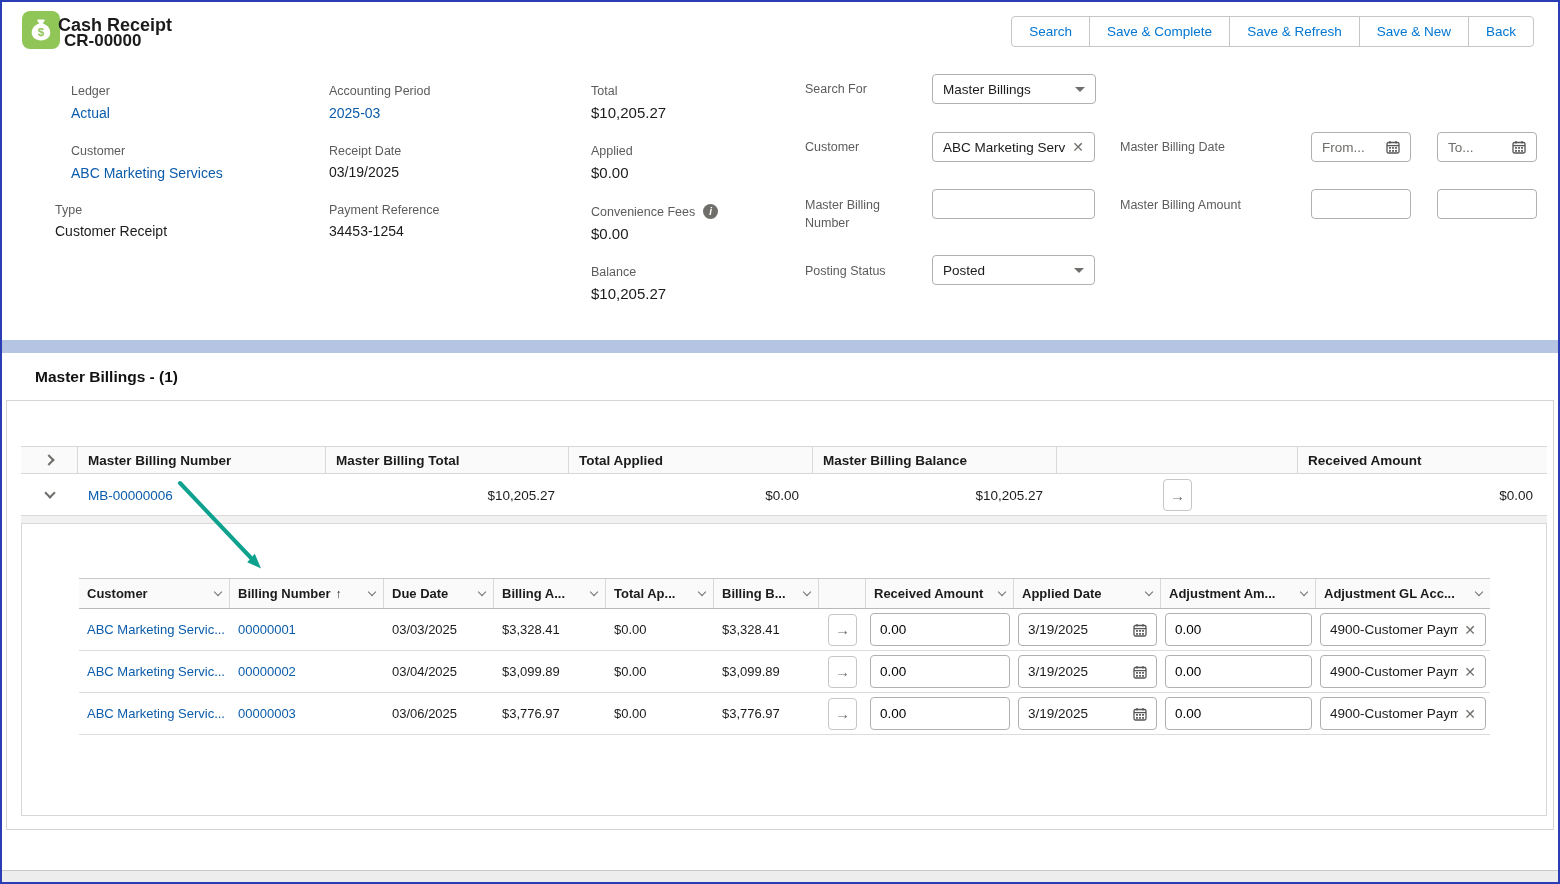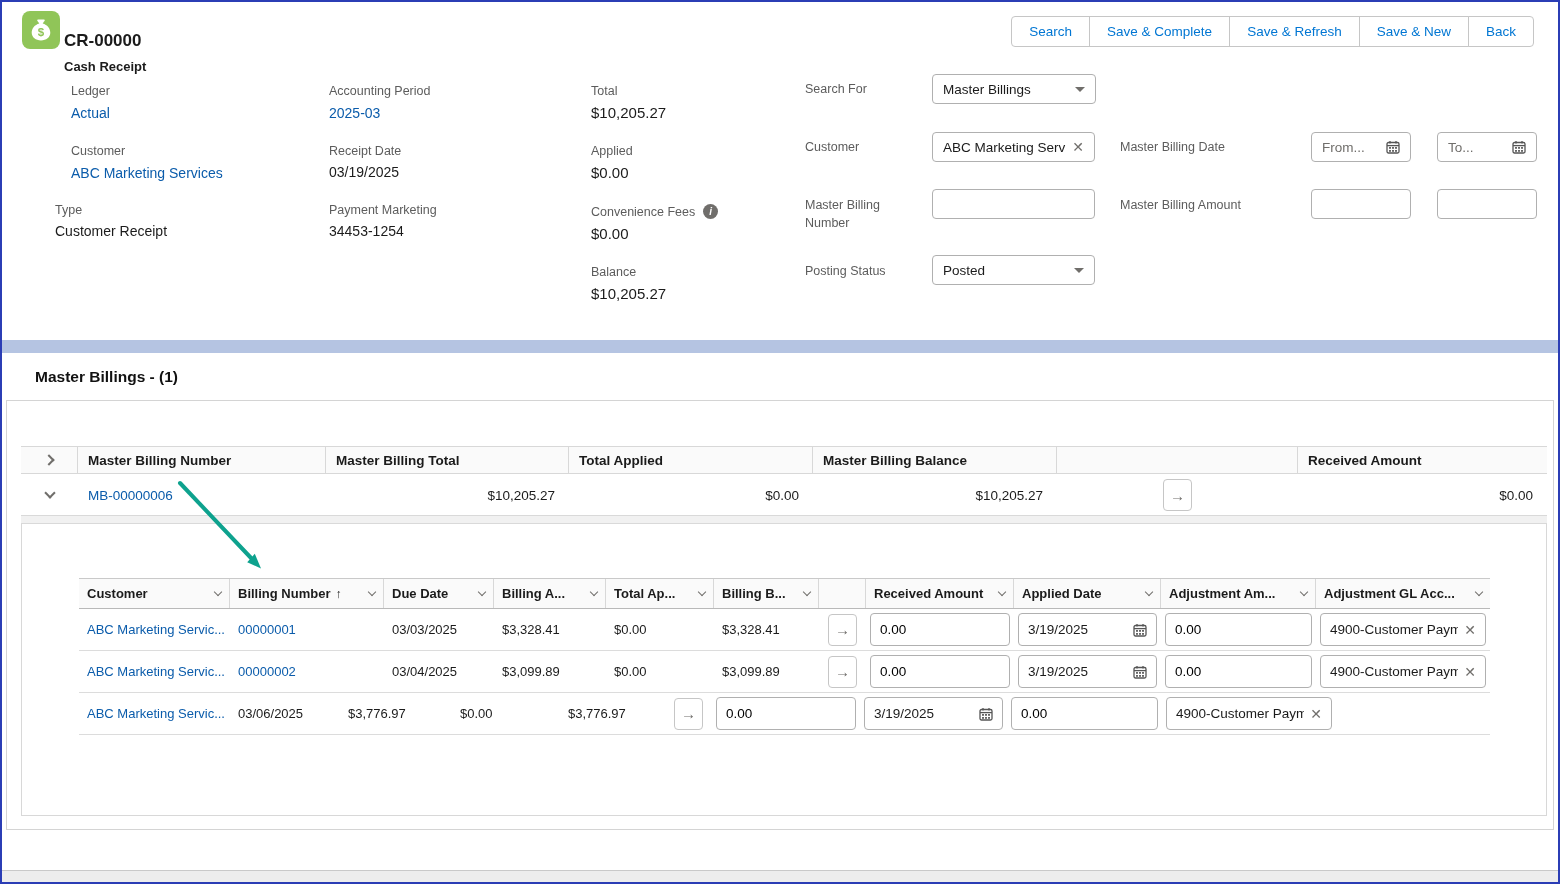--- a/index.html
+++ b/index.html
@@ -5,21 +5,21 @@
   * { margin:0; padding:0; box-sizing:border-box; }
   html,body { background:#fff; }
   body { font-family:"Liberation Sans","DejaVu Sans",sans-serif; color:#1b1b1b; }
 
   .page { position:relative; width:1560px; height:884px; background:#fff;
           border:2px solid #2b3db5; overflow:hidden; }
 
   
   .rec-icon { position:absolute; left:20px; top:9px; width:38px; height:38px;
               border-radius:8px; background:#90c558; display:flex; align-items:center; justify-content:center; }
-  .rec-type { position:absolute; left:62px; top:13px; font-size:13px; font-weight:bold; color:#1b1b1b;margin-top:44px; }
+  .rec-type { position:absolute; left:56px; top:13px; font-size:18px; font-weight:bold; color:#1b1b1b; }
   .rec-name { position:absolute; left:62px; top:29px; font-size:17px; font-weight:bold; color:#1b1b1b; }
 
   .btn-group { position:absolute; top:14px; right:24px; display:flex; }
   .btn { height:31px; padding:0 17px; background:#fff; border:1px solid #c6c6c6;
          color:#0176d3; font-size:13.5px; font-family:inherit; display:flex; align-items:center;
          margin-left:-1px; cursor:pointer; white-space:nowrap; }
   .btn:first-child { border-radius:4px 0 0 4px; margin-left:0; }
   .btn:last-child  { border-radius:0 4px 4px 0; }
 
   
@@ -128,21 +128,21 @@
 
   <div class="fld" style="left:291px;top:82px">
     <div class="fld-l">Accounting Period</div>
     <a class="fld-v link">2025-03</a>
   </div>
   <div class="fld" style="left:291px;top:142px">
     <div class="fld-l">Receipt Date</div>
     <div class="fld-v">03/19/2025</div>
   </div>
   <div class="fld" style="left:291px;top:201px">
-    <div class="fld-l">Payment Marketing</div>
+    <div class="fld-l">Payment Reference</div>
     <div class="fld-v">34453-1254</div>
   </div>
 
   <div class="fld" style="left:553px;top:82px">
     <div class="fld-l">Total</div>
     <div class="fld-v" style="font-size:15px">$10,205.27</div>
   </div>
   <div class="fld" style="left:553px;top:142px">
     <div class="fld-l">Applied</div>
     <div class="fld-v" style="font-size:15px">$0.00</div>
@@ -418,20 +418,23 @@
                 <span style="flex:1;overflow:hidden;white-space:nowrap">4900-Customer Paym</span>
                 <span class="xic">✕</span>
               </div>
             </div>
         </div>
 
         <div class="st-row">
           <div class="scell" style="width:151px">
               <a class="link">ABC Marketing Servic...</a>
             </div>
+          <div class="scell" style="width:154px">
+              <a class="link">00000003</a>
+            </div>
           <div class="scell" style="width:110px">03/06/2025</div>
           <div class="scell" style="width:112px">$3,776.97</div>
           <div class="scell" style="width:108px">$0.00</div>
           <div class="scell" style="width:105px">$3,776.97</div>
           <div class="scell" style="width:47px;justify-content:center;padding:0">
               <div class="arrow-btn">→</div>
             </div>
           <div class="scell" style="width:148px;padding:0 2px">
               <div class="cell-input">
                 <input class="naked" style="border: none; outline: none; width: 100%; font-size: 13.5px; font-family: inherit;" value="0.00">

